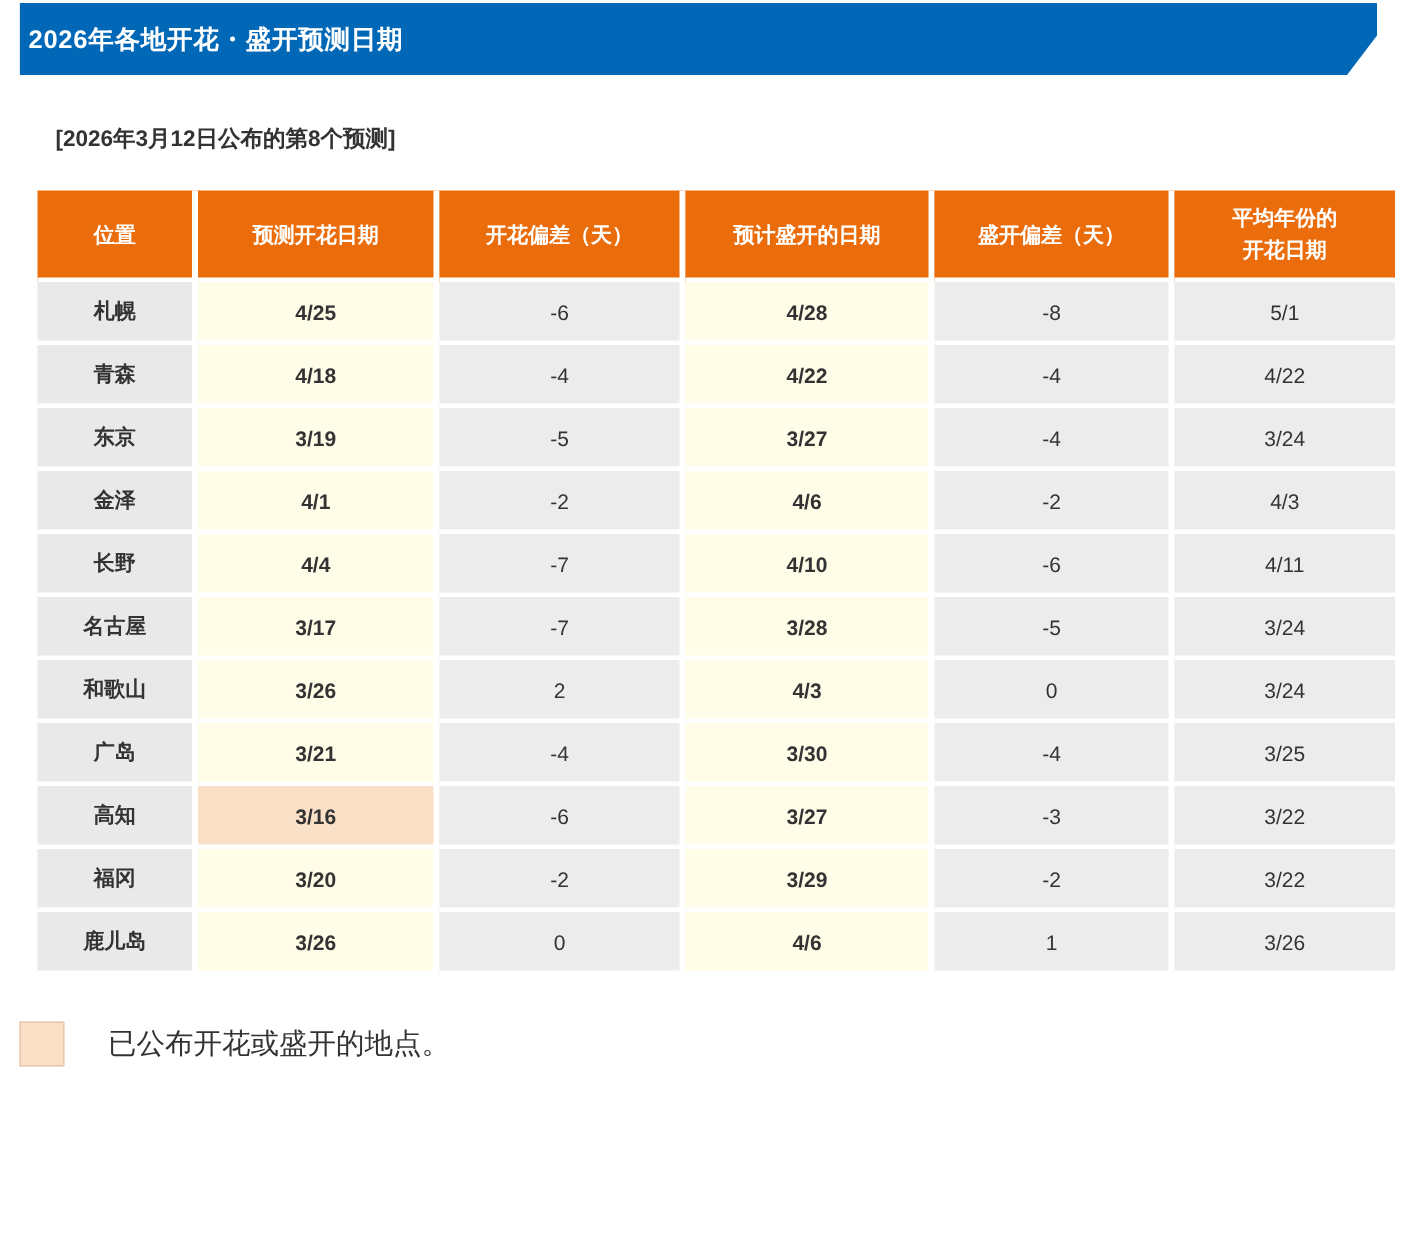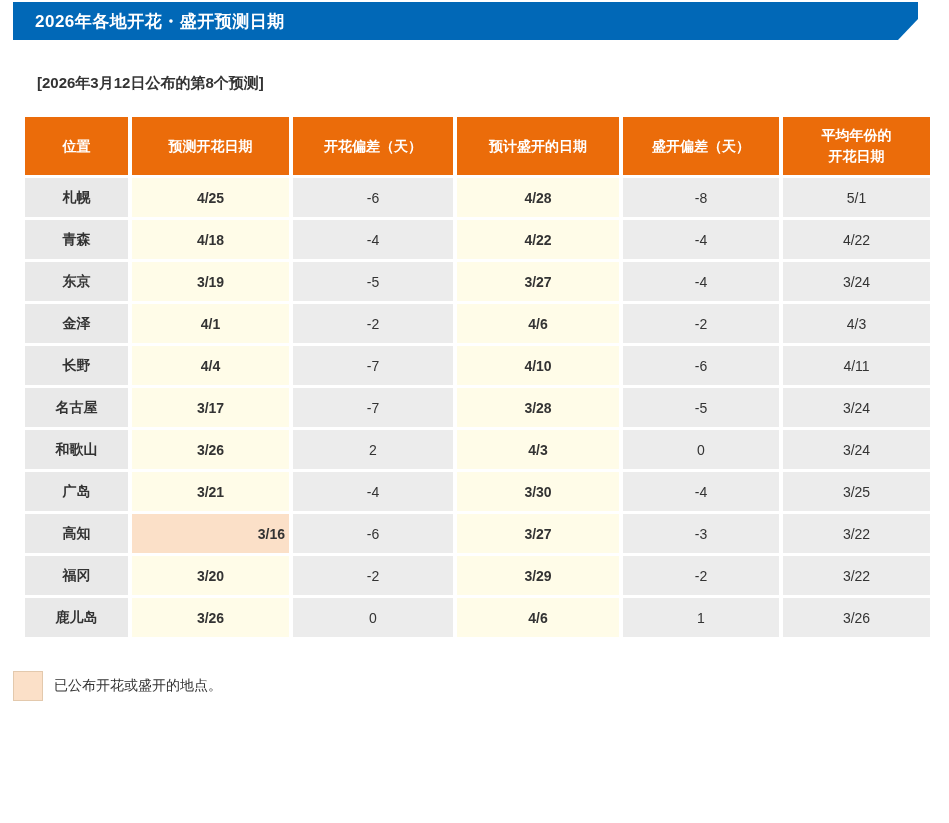--- a/index.html
+++ b/index.html
@@ -19,25 +19,25 @@
   body {
     width: 949px; height: 823px;
     overflow: hidden;
     font-family: "Liberation Sans", sans-serif;
     color: var(--text);
   }
   .page { padding: 2px 0 0 13px; }
 
   
   .title-bar {
-    width: 905px; height: 38px;
+    width: 905px; height: 48px;
     background: var(--brand-blue);
     clip-path: polygon(0 0, 100% 0, 100% 45%, calc(100% - 20px) 100%, 0 100%);
     display: flex; align-items: center;
-    padding-left: 22px;
+    padding-left: 6px;
   }
   .title-bar h1 {
     margin: 0;
     font-size: 17px;
     font-weight: bold;
     color: #ffffff;
     letter-spacing: 0.5px;
   }
 
   .subtitle {
@@ -74,37 +74,37 @@
     white-space: pre-line;
     line-height: 21px;
   }
   tbody th, tbody td { height: 42px; }
   tbody th.col-place {
     background: var(--gray-place);
     font-weight: bold;
   }
   tbody td.col-cream { background: var(--cream); font-weight: bold; }
   tbody td.col-gray  { background: var(--gray-cell); }
-  tbody td.announced { background: var(--highlight-peach); text-align: right; }
+  tbody td.announced { background: var(--highlight-peach); }
 
   
   .legend {
     margin-top: 31px;
     display: flex;
     align-items: center;
   }
   .legend-swatch {
     width: 30px; height: 30px;
     background: var(--highlight-peach);
     border: 1px solid #e3c9ad;
     flex: 0 0 auto;
   }
   .legend-label {
-    margin-left: 11px;
-    font-size: 14px;
+    margin-left: 29px;
+    font-size: 19px;
     text-align: center;
   }
 </style>
 </head>
 <body>
 
 <div class="page">
 
   <header class="title-bar">
     <h1>2026年各地开花・盛开预测日期</h1>

